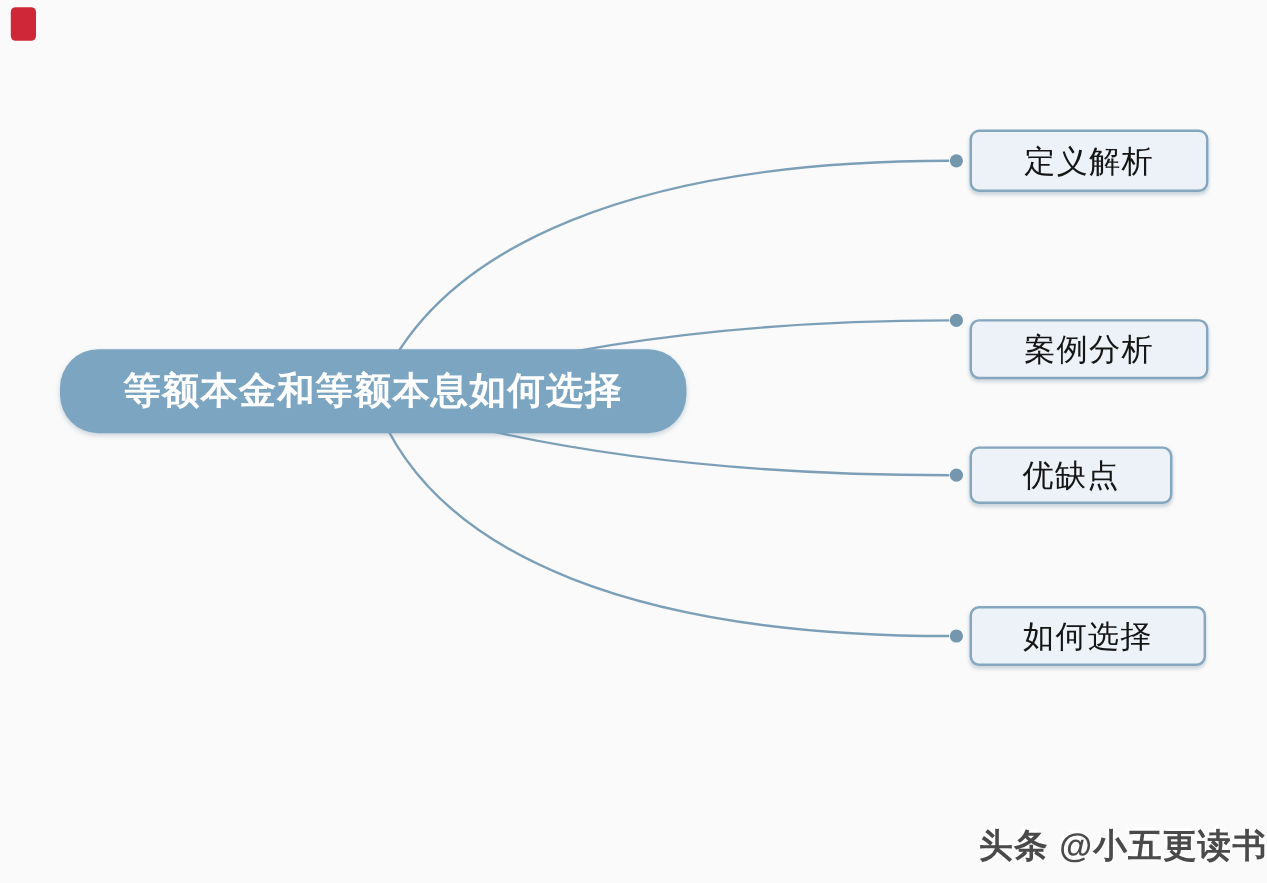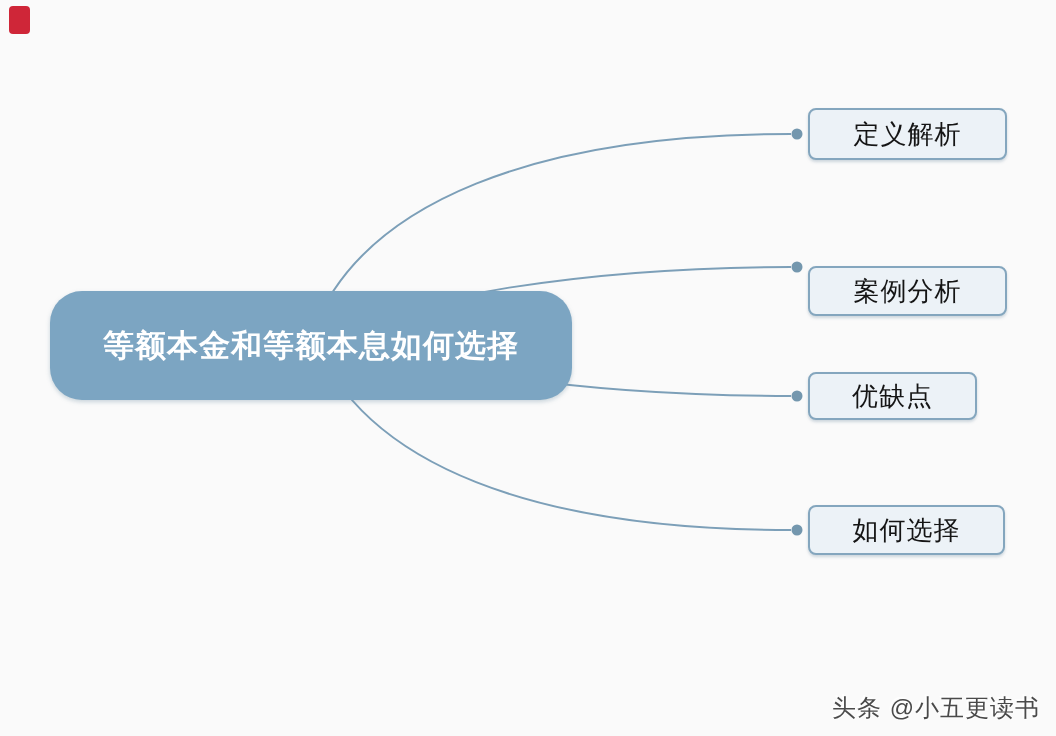--- a/index.html
+++ b/index.html
@@ -43,21 +43,21 @@
   .red-marker{
     position:absolute;
     left:9px;top:6px;
     width:21px;height:28px;
     border-radius:4px;
     background:var(--marker-red,#cf2638);
   }
   .root-node{
     position:absolute;
     left:50px;top:291px;
-    width:522px;height:109px;
+    width:522px;height:70px;
     background:var(--root-fill,#7ca5c2);
     border-radius:32px;
     box-shadow:0 2px 4px rgba(110,140,160,0.35);
     display:flex;
     align-items:center;
     justify-content:center;
     cursor:default;
   }
   .root-node .label{
     color:var(--root-text,#ffffff);
@@ -84,23 +84,23 @@
     font-weight:500;
     letter-spacing:1px;
     white-space:nowrap;
   }
   .branch-1{left:808px;top:108px;width:199px;height:52px;}
   .branch-2{left:808px;top:242px;width:199px;height:50px;margin-top:24px;}
   .branch-3{left:808px;top:372px;width:169px;height:48px;}
   .branch-4{left:808px;top:505px;width:197px;height:50px;}
   .watermark{
     position:absolute;
-    right:16px;bottom:12px;
-    font-size:24px;
-    font-weight:400;
+    right:0;bottom:12px;
+    font-size:28px;
+    font-weight:700;
     letter-spacing:1px;
     color:var(--watermark,#4a4a4a);
     text-shadow:-2px -2px 1px rgba(255,255,255,0.95), 1px 1px 0 rgba(255,255,255,0.6);
     white-space:nowrap;
   }
 </style>
 </head>
 <body>
 
 <div class="canvas">

